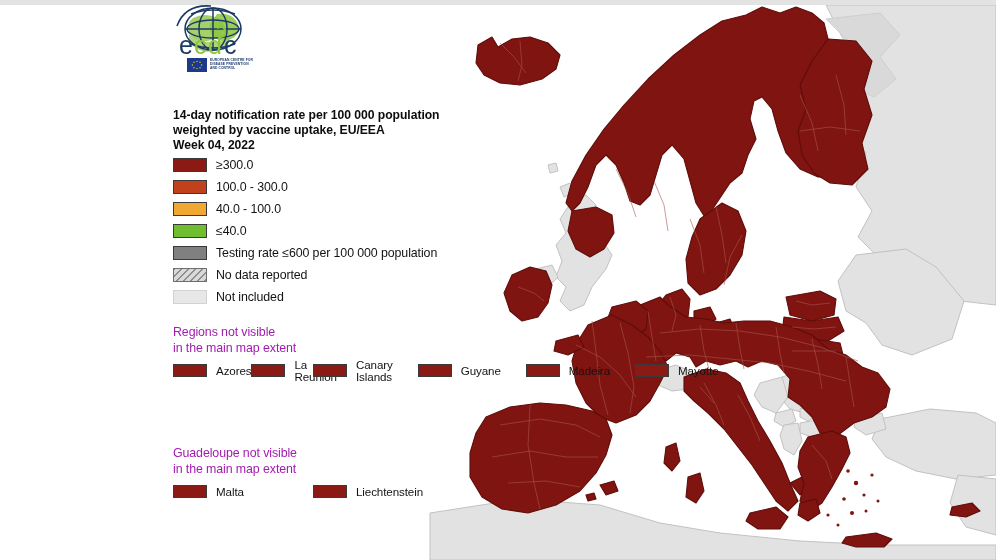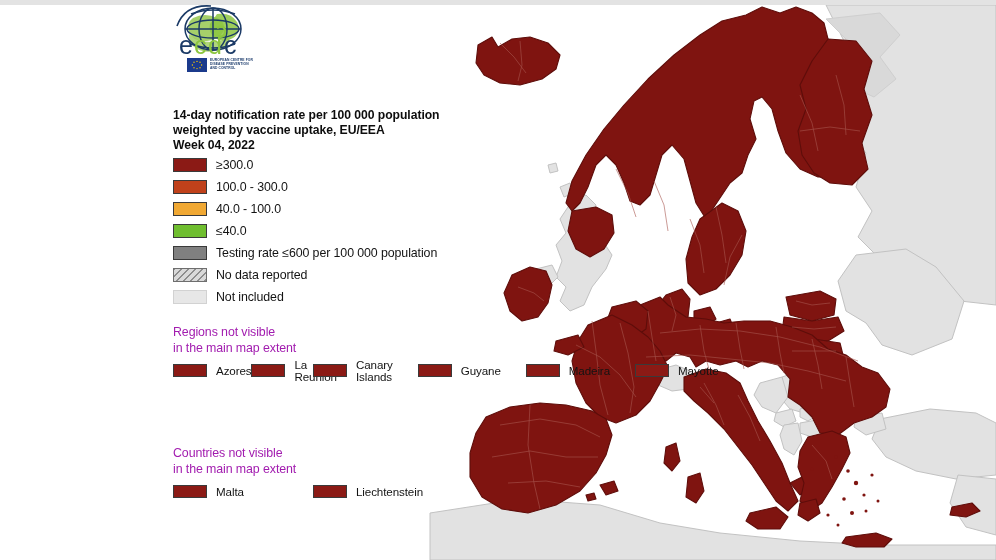--- a/index.html
+++ b/index.html
@@ -426,21 +426,21 @@
           <div class="mini-row">
             <div class="mini-sw" style="background:#8b1a15"></div>
             <div class="mini-lbl">Mayotte</div>
           </div>
         </div>
       </div>
     </div>
 
     <div id="countries-block">
       <div class="sec-head">
-        <div>Countries not visible</div>
+        <div>Guadeloupe not visible</div>
         <div>in the main map extent</div>
       </div>
       <div class="grid2">
         <div class="col col-a">
           <div class="mini-row">
             <div class="mini-sw" style="background:#8b1a15"></div>
             <div class="mini-lbl">Malta</div>
           </div>
         </div>
         <div class="col col-b">

